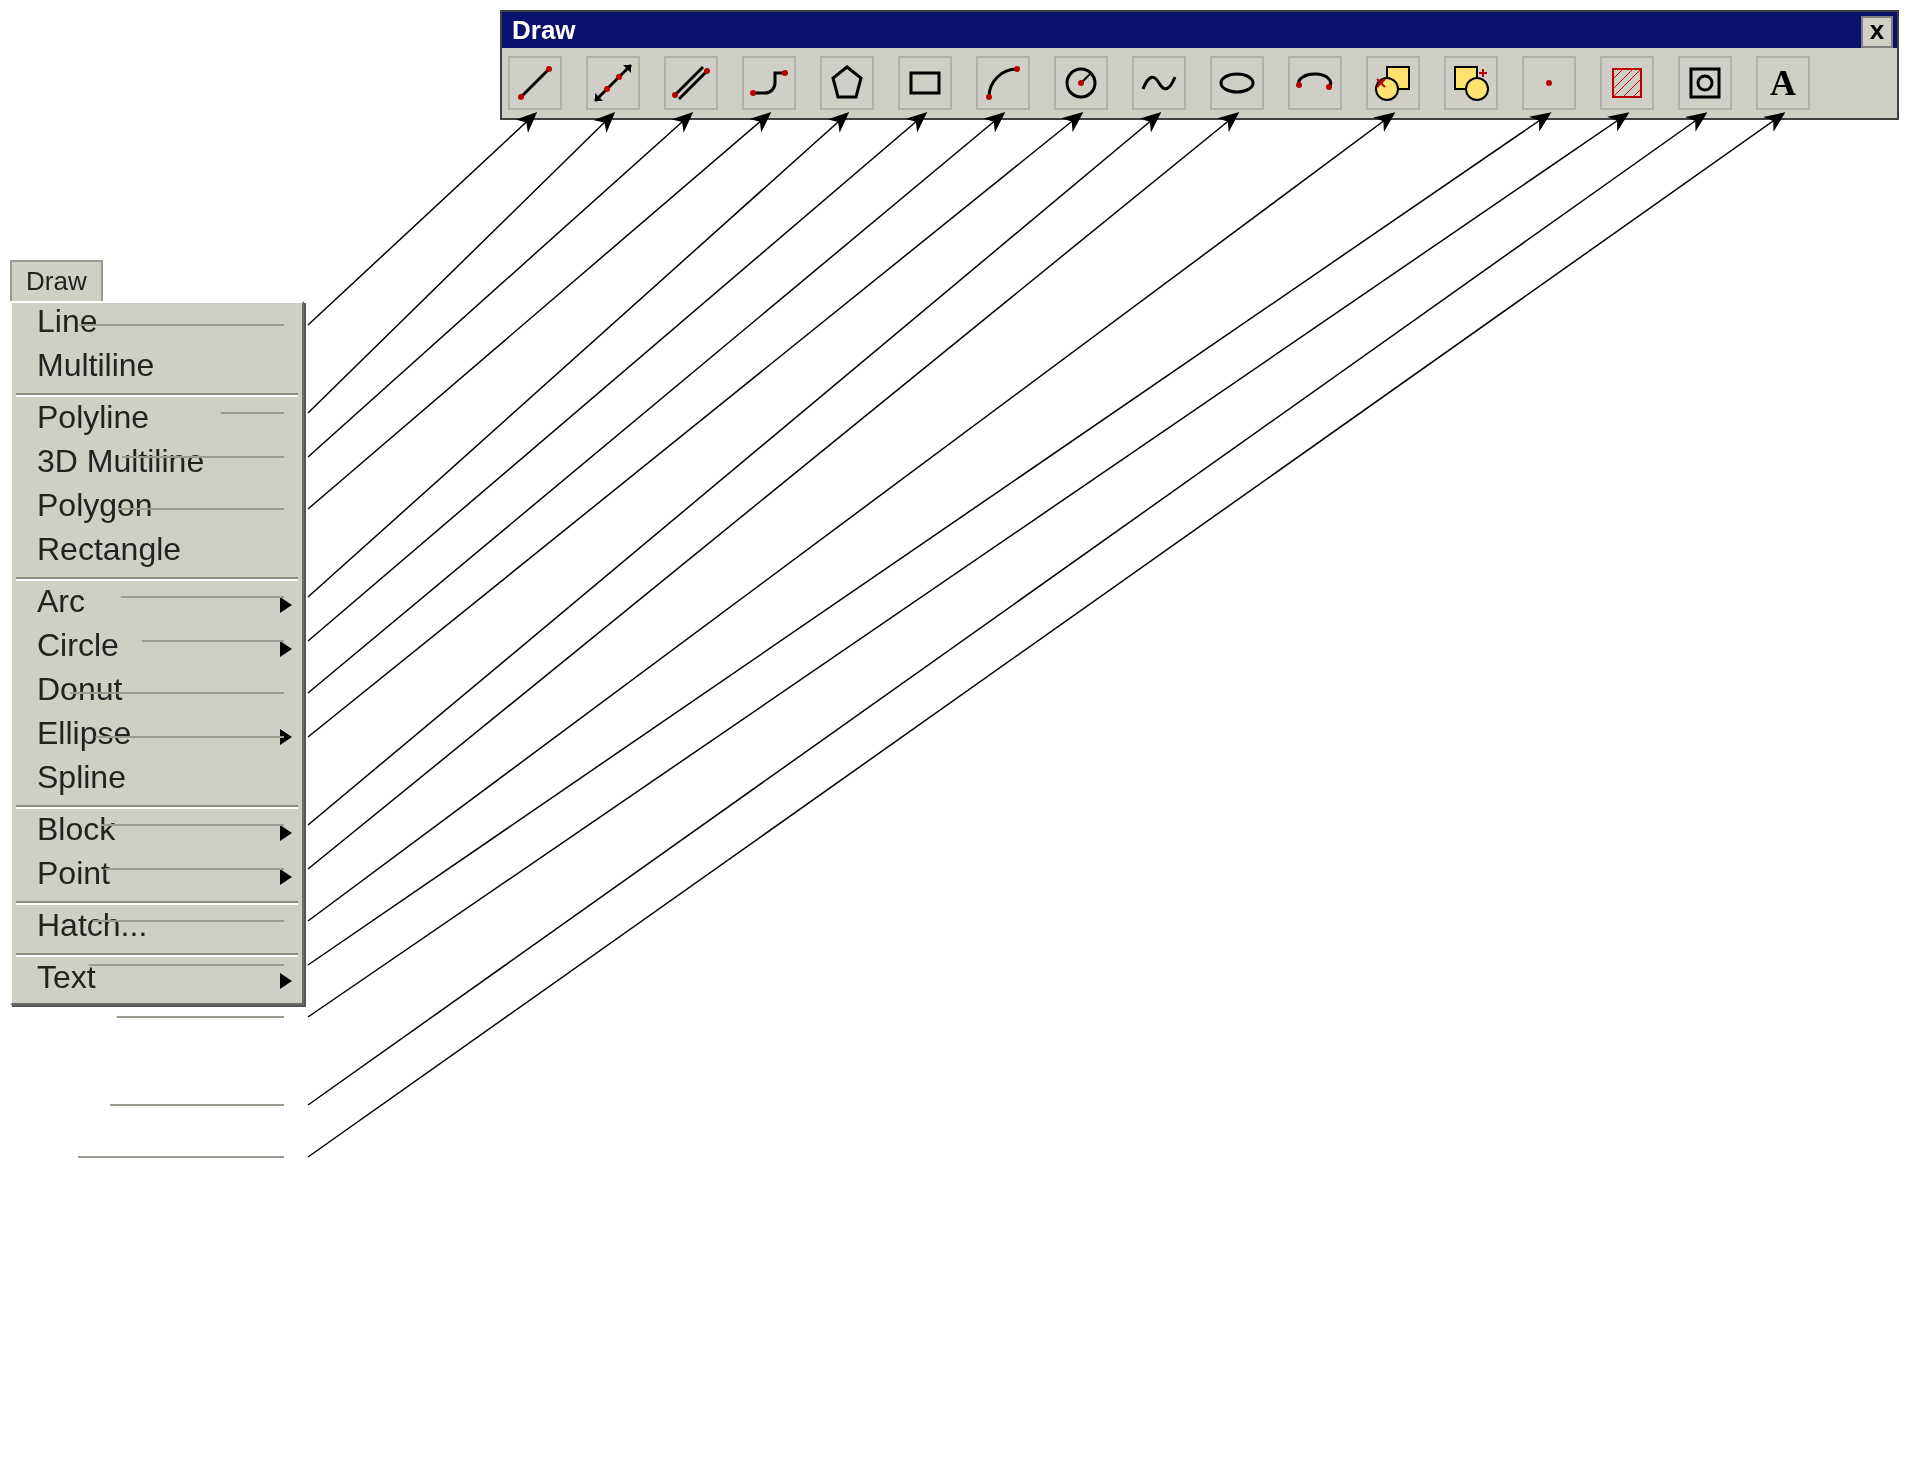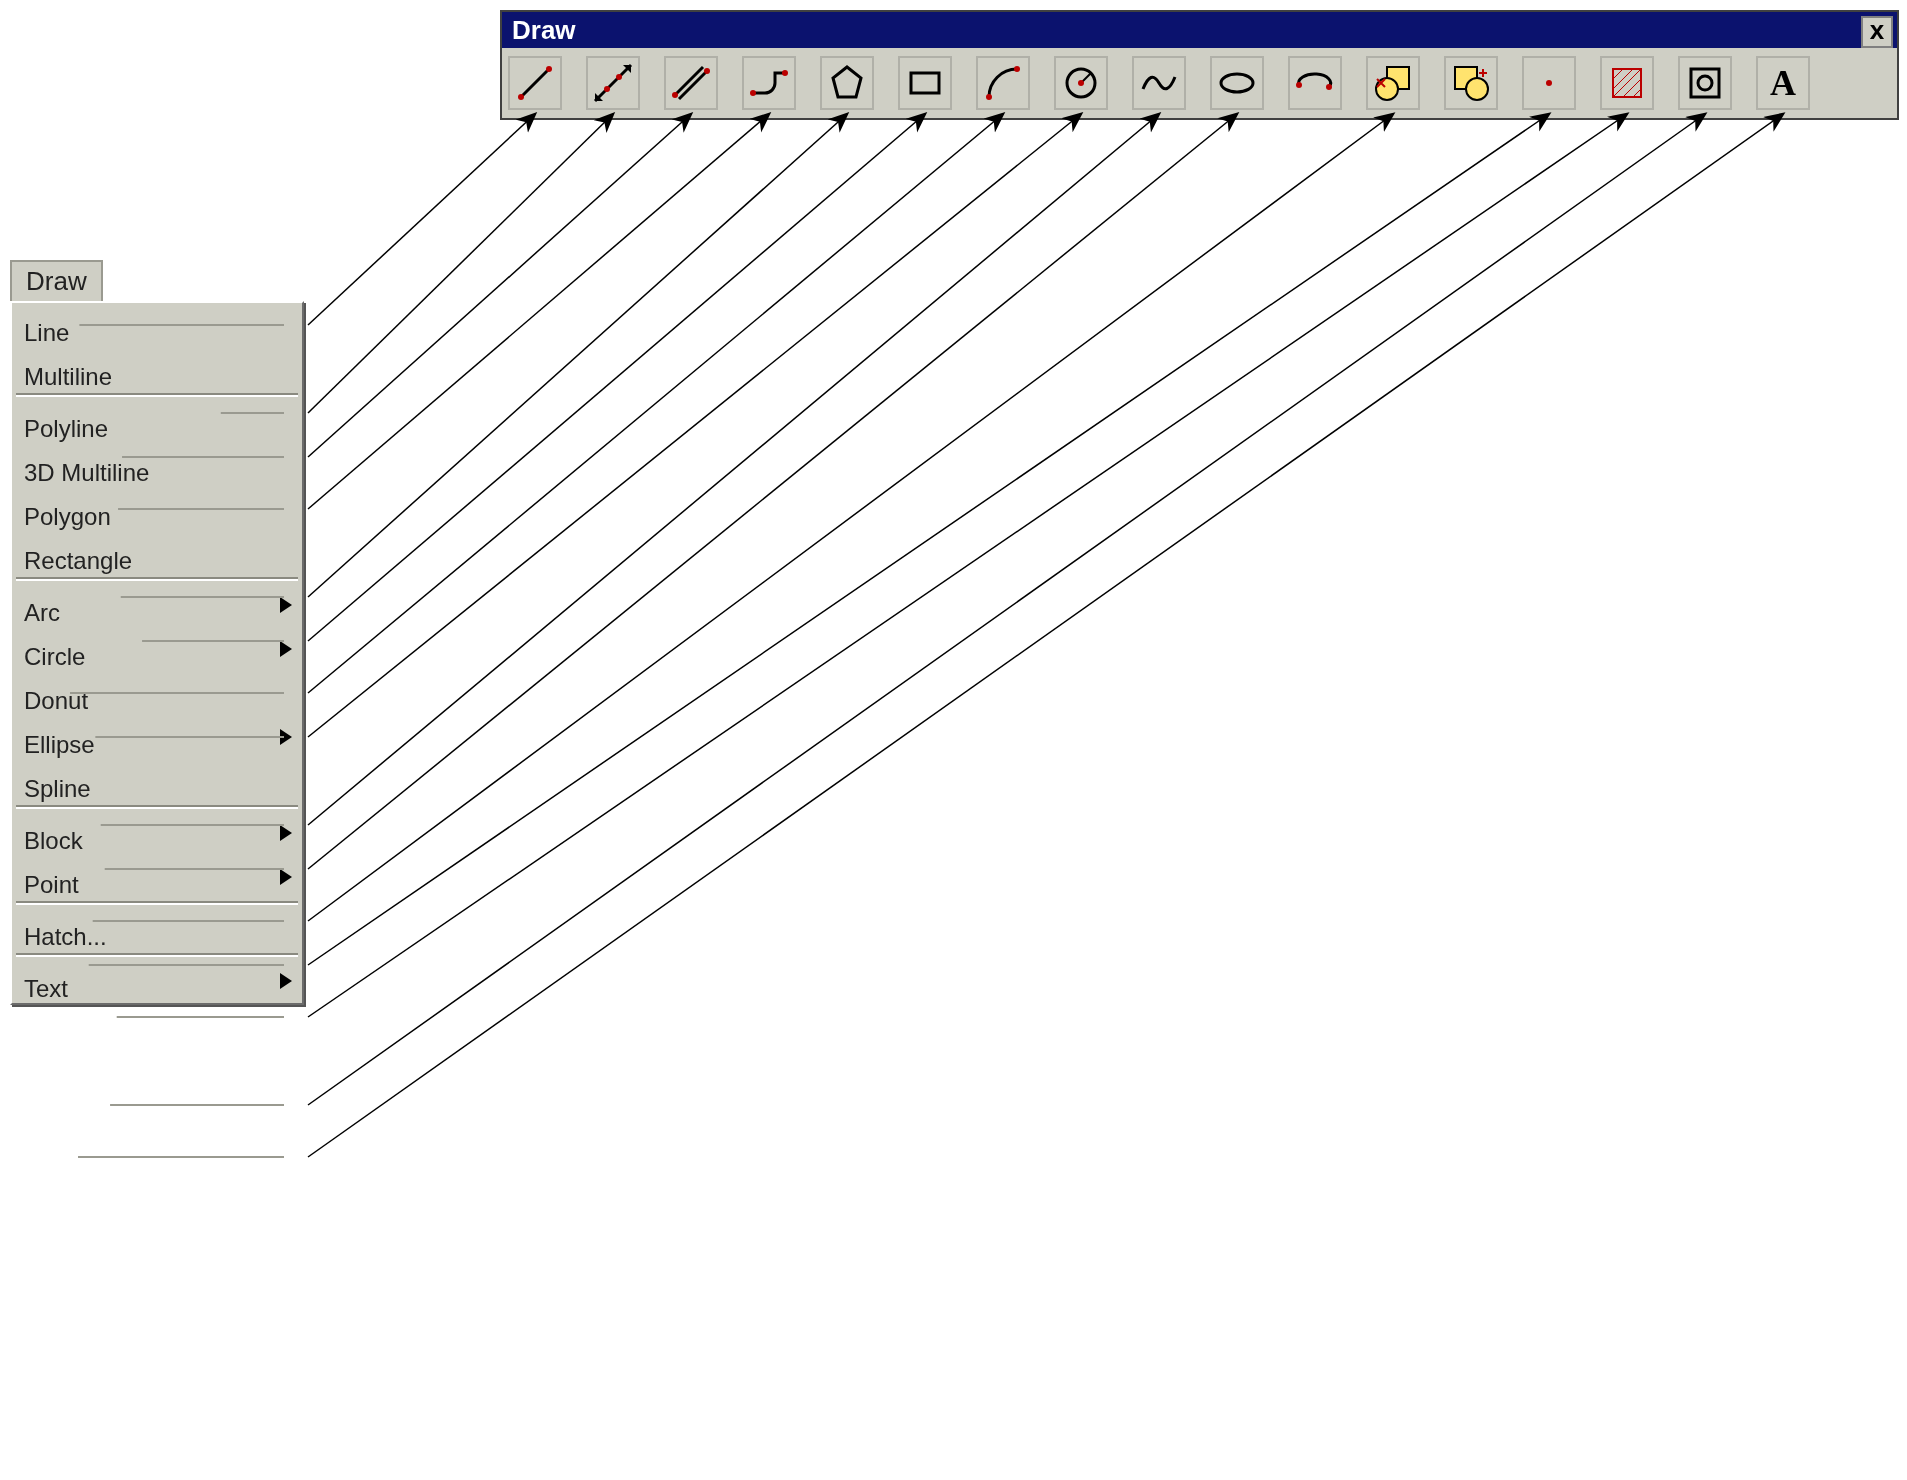--- a/index.html
+++ b/index.html
@@ -82,24 +82,24 @@
     width:290px;
     background:#cfcfc5;
     border:2px solid #fff;
     border-right-color:#6b6b6b;
     border-bottom-color:#6b6b6b;
     box-shadow:2px 2px 0 #555;
   }
   .menu-item{
     height:44px;
     display:flex;
-    align-items:flex-end;
-    padding:0 12px;
+    align-items:flex-start;
+    padding:0 25px;
     position:relative;
-    font-size:24px;
+    font-size:32px;
   }
   .menu-sep{
     height:0;
     border-top:2px solid #8a8a80;
     border-bottom:2px solid #fff;
     margin:2px 4px;
   }
   .submenu-arrow{
     position:absolute;
     right:10px;

